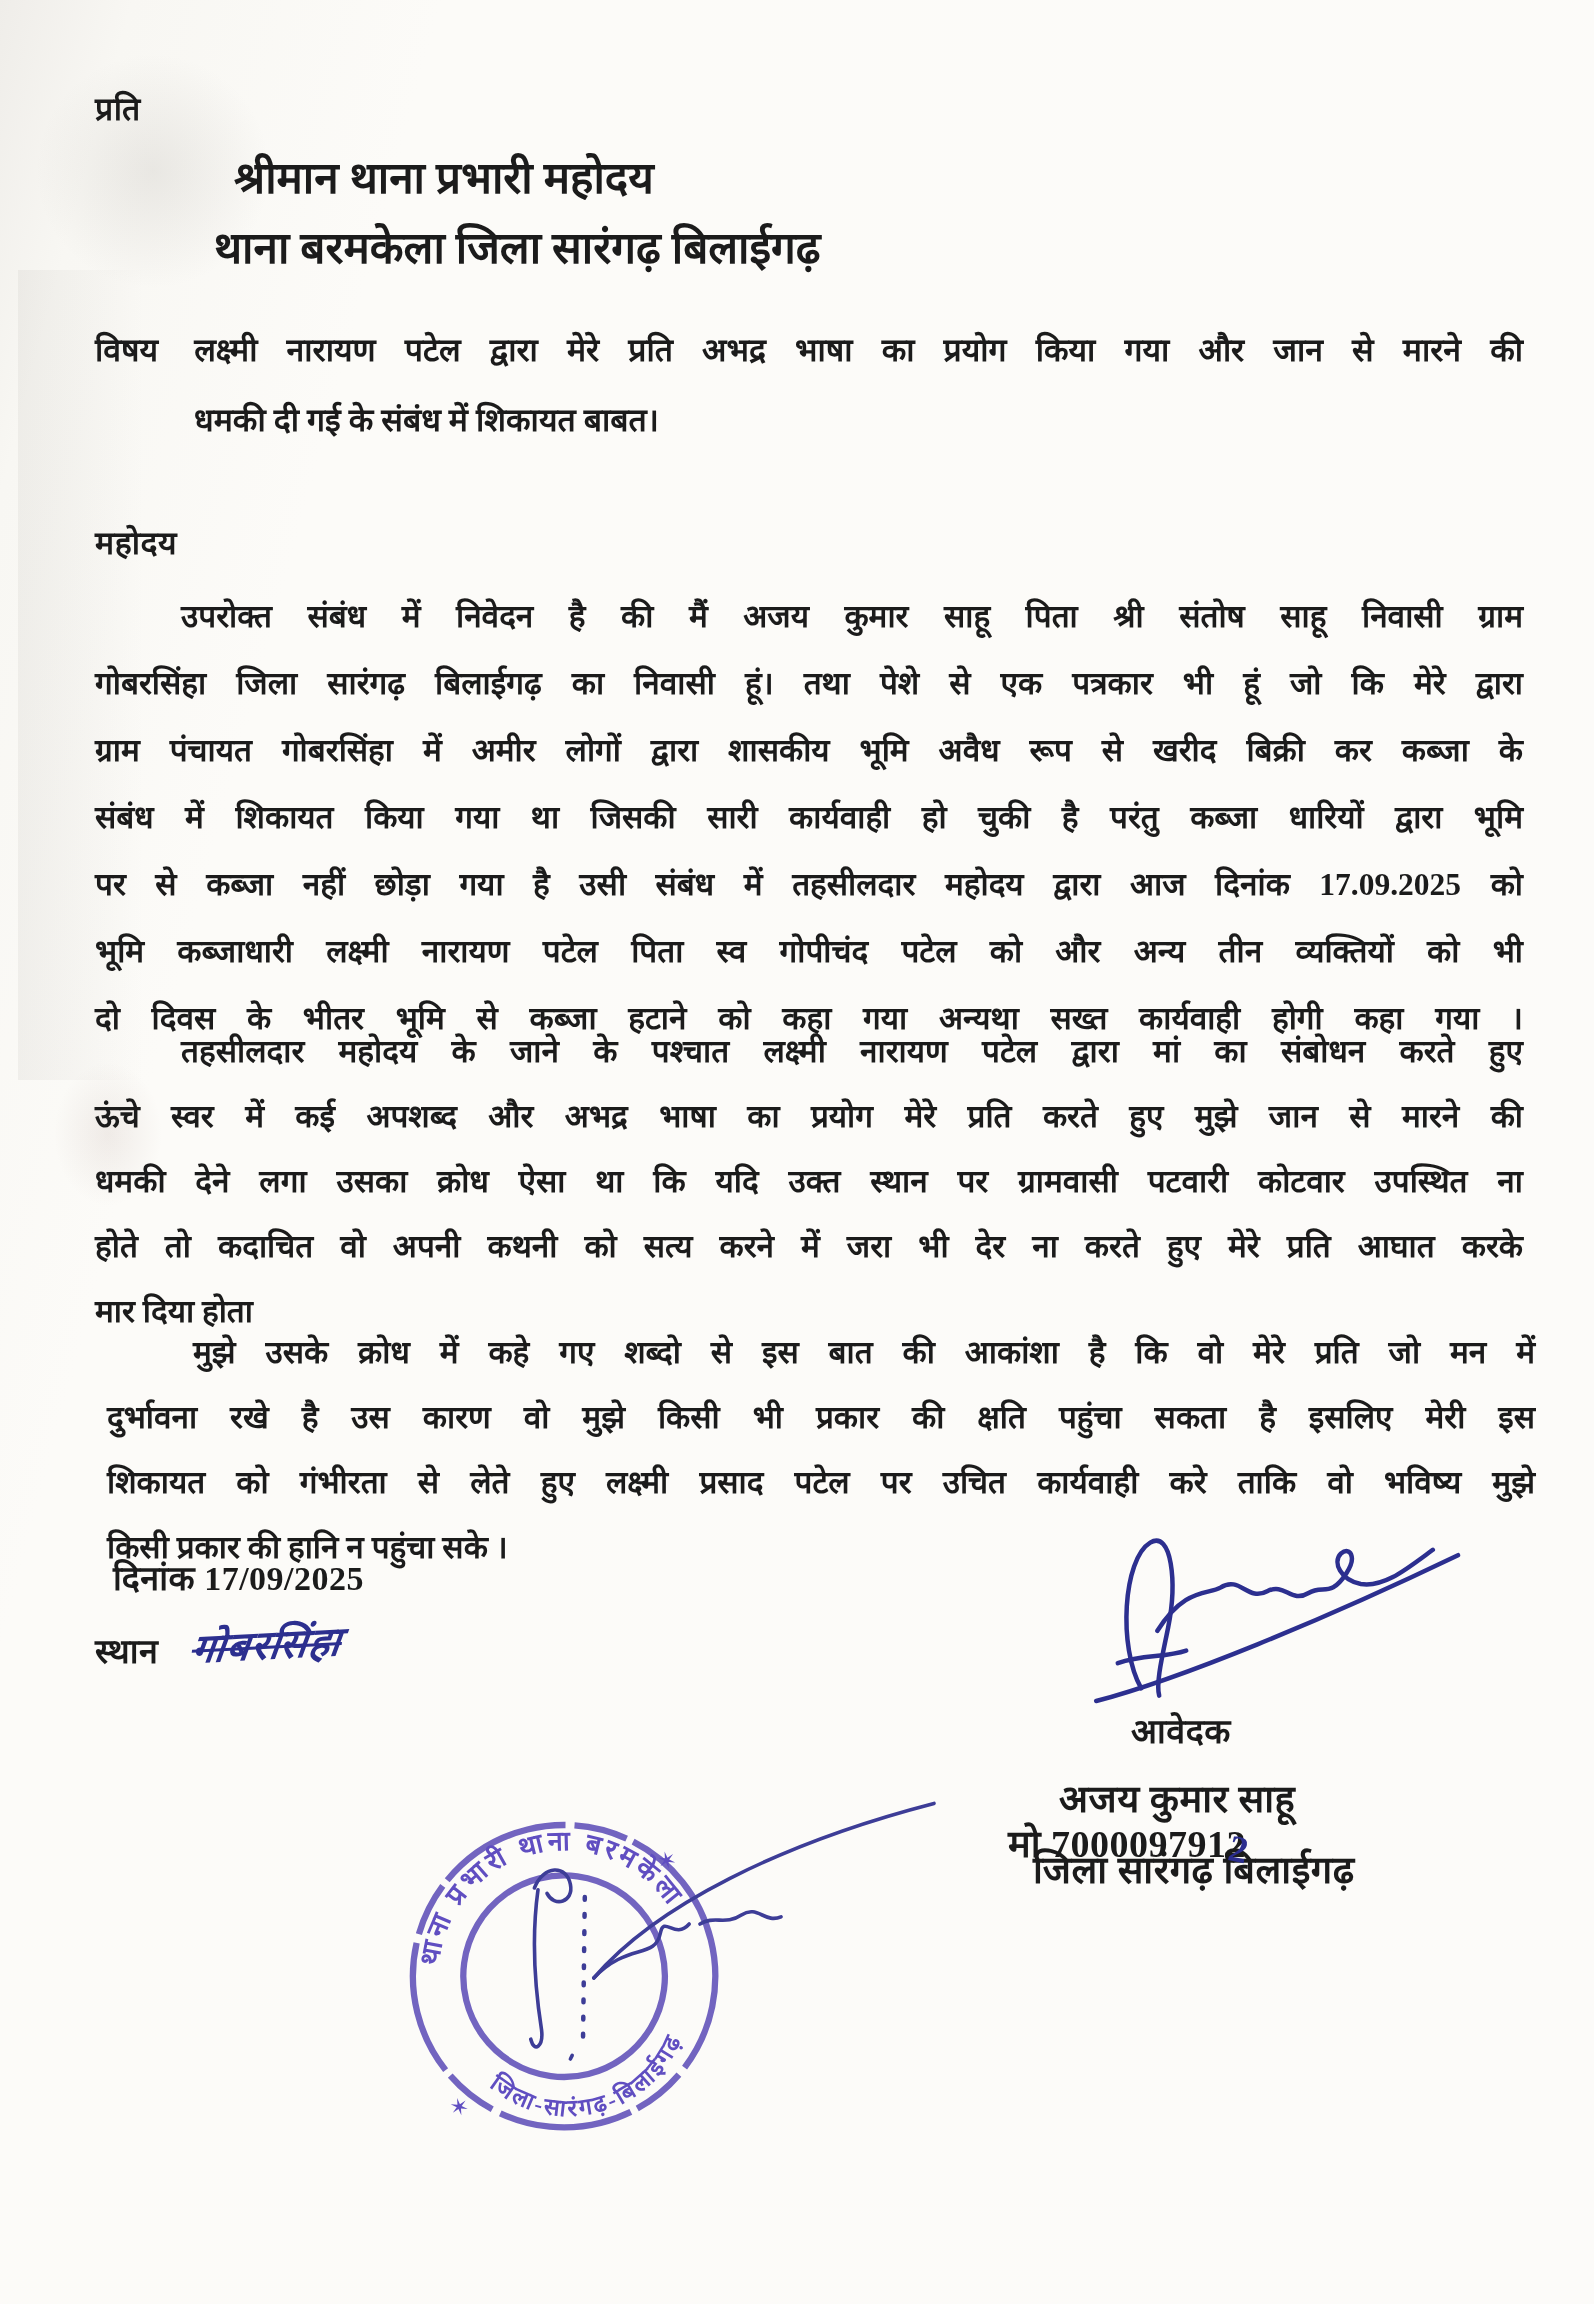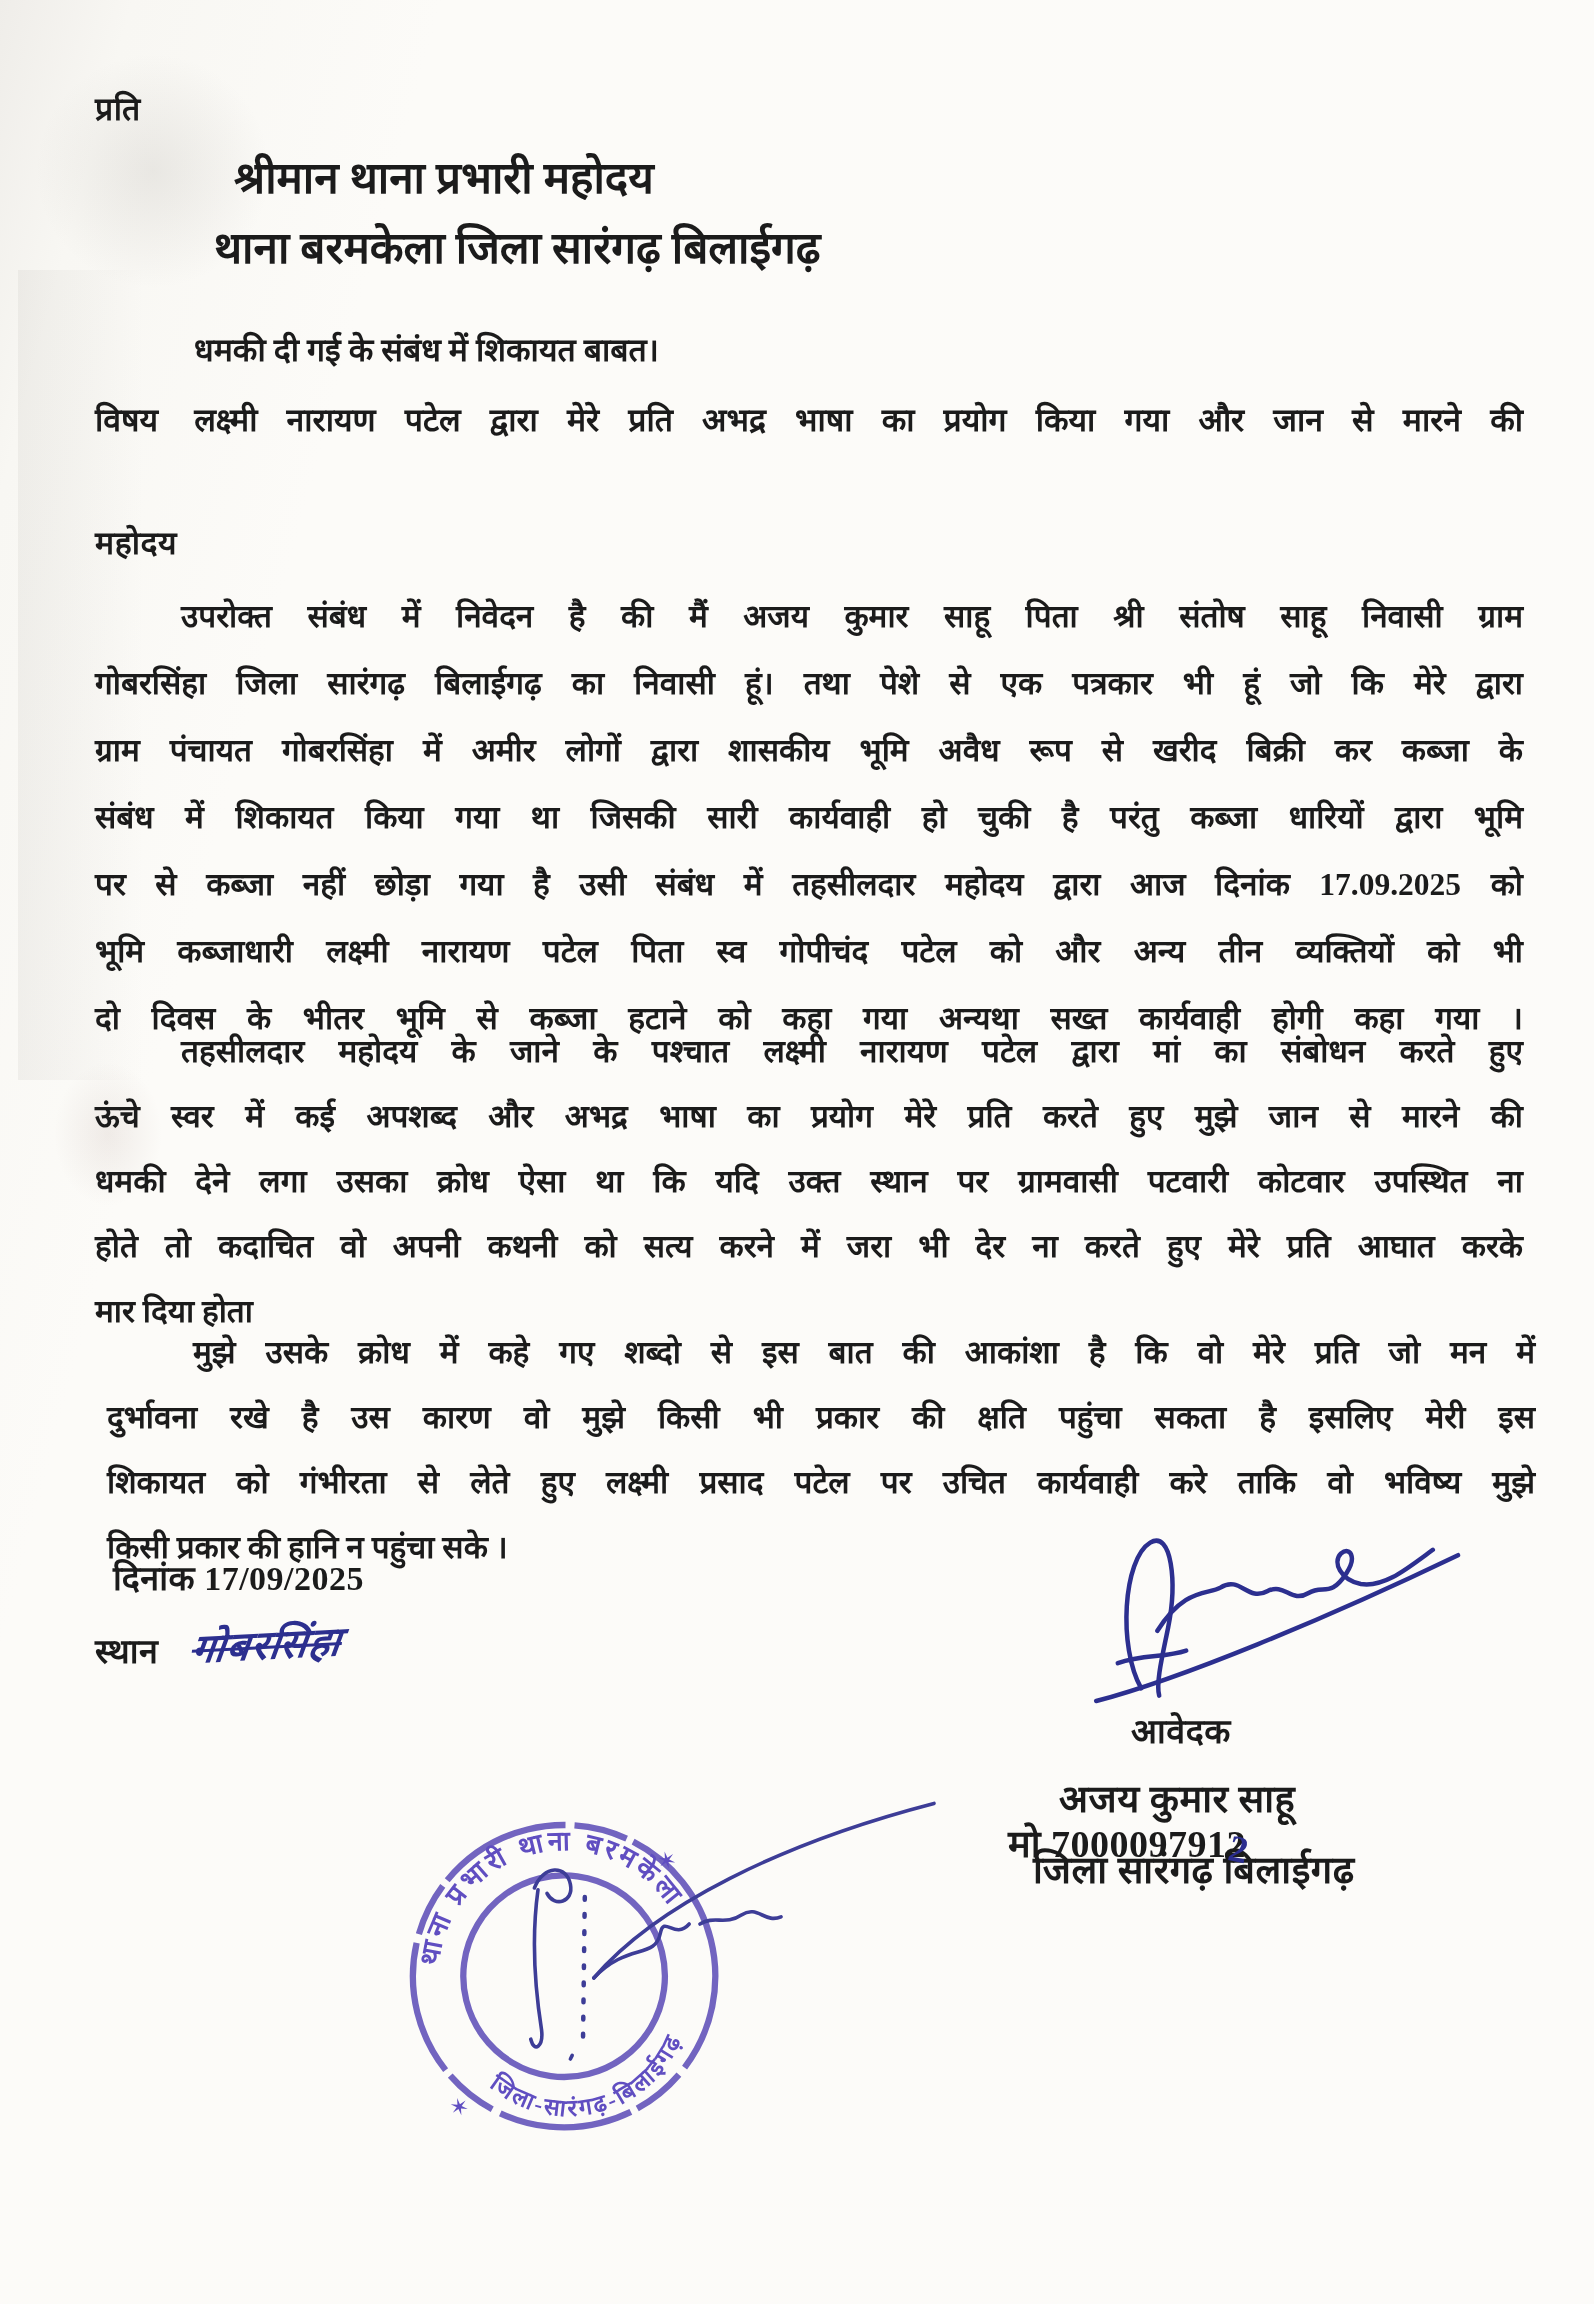--- a/index.html
+++ b/index.html
@@ -51,22 +51,22 @@
   <div class="smudge s3"></div>
 
   <div class="txt fs36" style="left:95px;top:86px;">प्रति</div>
 
   <div class="recipient" style="position:absolute;left:214px;top:144px;">
     <div class="r1">श्रीमान थाना प्रभारी महोदय</div>
     <div class="r2">थाना बरमकेला जिला सारंगढ़ बिलाईगढ़</div>
   </div>
 
   <div class="block" style="left:95px;top:315px;">
+    <div class="pline" style="font-size:32px;height:70px;line-height:70px;"><span class="lbl">विषय</span><span>लक्ष्मी नारायण पटेल द्वारा मेरे प्रति अभद्र भाषा का प्रयोग किया गया और जान से मारने की</span></div>
     <div class="pline short hang" style="font-size:32px;height:70px;line-height:70px;">धमकी दी गई के संबंध में शिकायत बाबत।</div>
-    <div class="pline" style="font-size:32px;height:70px;line-height:70px;"><span class="lbl">विषय</span><span>लक्ष्मी नारायण पटेल द्वारा मेरे प्रति अभद्र भाषा का प्रयोग किया गया और जान से मारने की</span></div>
   </div>
 
   <div class="txt fs36" style="left:95px;top:520px;">महोदय</div>
 
   <div class="block" style="left:95px;top:583px;">
     <div class="pline indent">उपरोक्त संबंध में निवेदन है की मैं अजय कुमार साहू पिता श्री संतोष साहू निवासी ग्राम</div>
     <div class="pline">गोबरसिंहा जिला सारंगढ़ बिलाईगढ़ का निवासी हूं। तथा पेशे से एक पत्रकार भी हूं जो कि मेरे द्वारा</div>
     <div class="pline">ग्राम पंचायत गोबरसिंहा में अमीर लोगों द्वारा शासकीय भूमि अवैध रूप से खरीद बिक्री कर कब्जा के</div>
     <div class="pline">संबंध में शिकायत किया गया था जिसकी सारी कार्यवाही हो चुकी है परंतु कब्जा धारियों द्वारा भूमि</div>
     <div class="pline">पर से कब्जा नहीं छोड़ा गया है उसी संबंध में तहसीलदार महोदय द्वारा आज दिनांक 17.09.2025 को</div>

